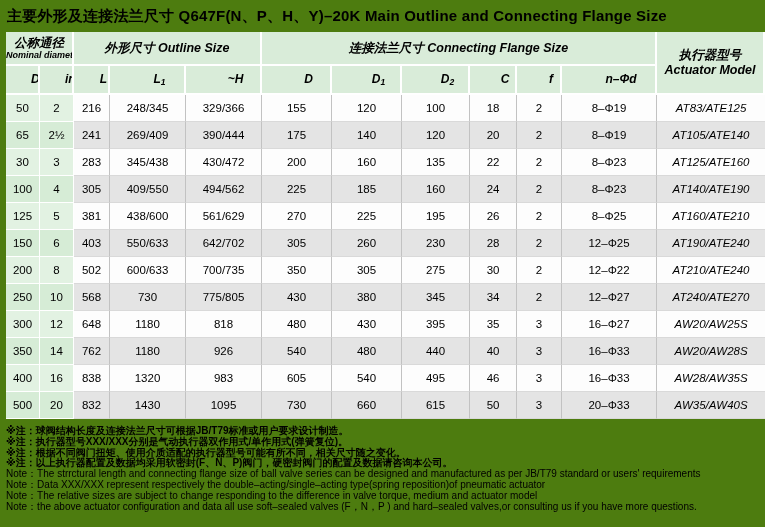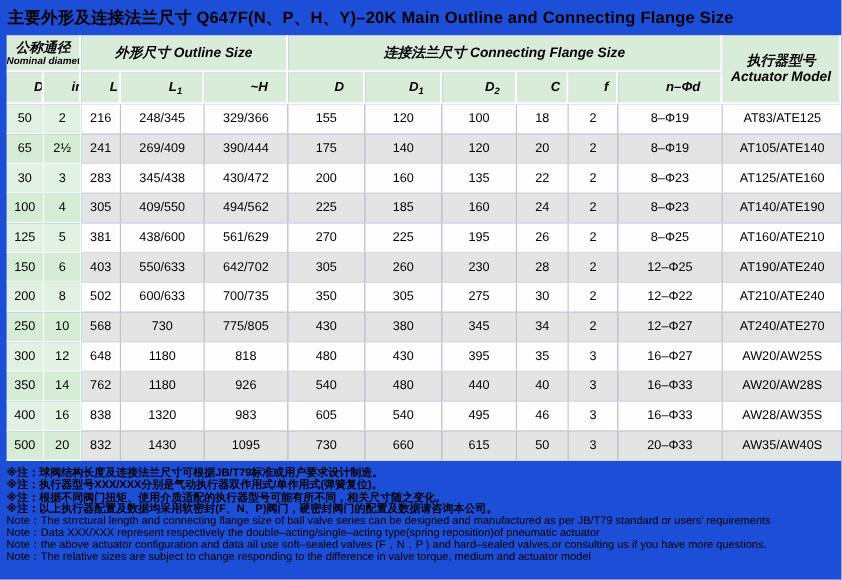--- a/index.html
+++ b/index.html
@@ -1,17 +1,17 @@
 <!DOCTYPE html>
 <html><head>
 <meta charset="utf-8">
 <style>
   html,body{margin:0;padding:0;background:#ffffff;}
   .page{
-    width:765px;height:527px;overflow:hidden;background:#1d4ed8;
+    width:765px;height:527px;overflow:hidden;background:#4d7c0f;
     font-family:"Liberation Sans","DejaVu Sans",sans-serif;color:#000;
     position:relative;
   }
   .title{
     font-size:15px;font-weight:bold;padding:7px 2px 6px 7px;
     letter-spacing:.2px;white-space:nowrap;
   }
   table.dims{
     border-collapse:separate;border-spacing:0;table-layout:fixed;
     margin-left:6px;width:759px;
@@ -27,21 +27,21 @@
   }
   .h1 th{height:32px;font-size:12.5px;line-height:1.15;}
   .h1 .en-small{font-size:9px;font-weight:bold;display:block;margin-top:0;}
   .h2 th{height:27px;font-size:12px;padding-left:25px;}
   .h2 th .csub{font-size:8.5px;vertical-align:-2px;}
   .actuator-head{font-size:12px;line-height:1.3;}
   .dims tbody td{
     height:26px;font-size:11.5px;
     border-right:1px solid #c2c2c2;border-bottom:1px solid #d9d9d9;
   }
-  .dims tbody td:last-child{border-right:none;}
+  .dims tbody td:last-child{border-right:none;font-style:italic;}
   .dims tr.even td{background:#fdfdfd;}
   .dims tr.odd td{background:#e4e4e4;}
   .dims tbody td.green{border-right:1px solid #fff;border-bottom:1px solid #fff;}
   .dims tr.even td.green{background:#e2f2e2;}
   .dims tr.odd td.green{background:#d6ecd6;}
   .notes{margin:7px 0 0 6px;}
   .note-zh{font-size:10px;font-weight:bold;line-height:10.8px;white-space:nowrap;}
   .note-en{font-size:10px;font-weight:normal;line-height:10.8px;white-space:nowrap;}
 </style>
 </head>
@@ -268,18 +268,18 @@
   <div class="notes">
     <div>
         <div class="note-zh">※注：球阀结构长度及连接法兰尺寸可根据JB/T79标准或用户要求设计制造。</div>
         <div class="note-zh">※注：执行器型号XXX/XXX分别是气动执行器双作用式/单作用式(弹簧复位)。</div>
         <div class="note-zh">※注：根据不同阀门扭矩、使用介质适配的执行器型号可能有所不同，相关尺寸随之变化。</div>
         <div class="note-zh">※注：以上执行器配置及数据均采用软密封(F、N、P)阀门，硬密封阀门的配置及数据请咨询本公司。</div>
       </div>
     <div>
         <div class="note-en">Note：The strrctural length and connecting flange size of ball valve series can be designed and manufactured as per JB/T79 standard or users' requirements</div>
         <div class="note-en">Note：Data XXX/XXX represent respectively the double–acting/single–acting type(spring reposition)of pneumatic actuator</div>
+        <div class="note-en">Note：The relative sizes are subject to change responding to the difference in valve torque, medium and actuator model</div>
         <div class="note-en">Note：the above actuator  configuration and data  all use soft–sealed valves (F，N，P ) and  hard–sealed valves,or consulting us if you have more questions.</div>
-        <div class="note-en">Note：The relative sizes are subject to change responding to the difference in valve torque, medium and actuator model</div>
       </div>
   </div>
 
 </div>
 
 </body></html>

